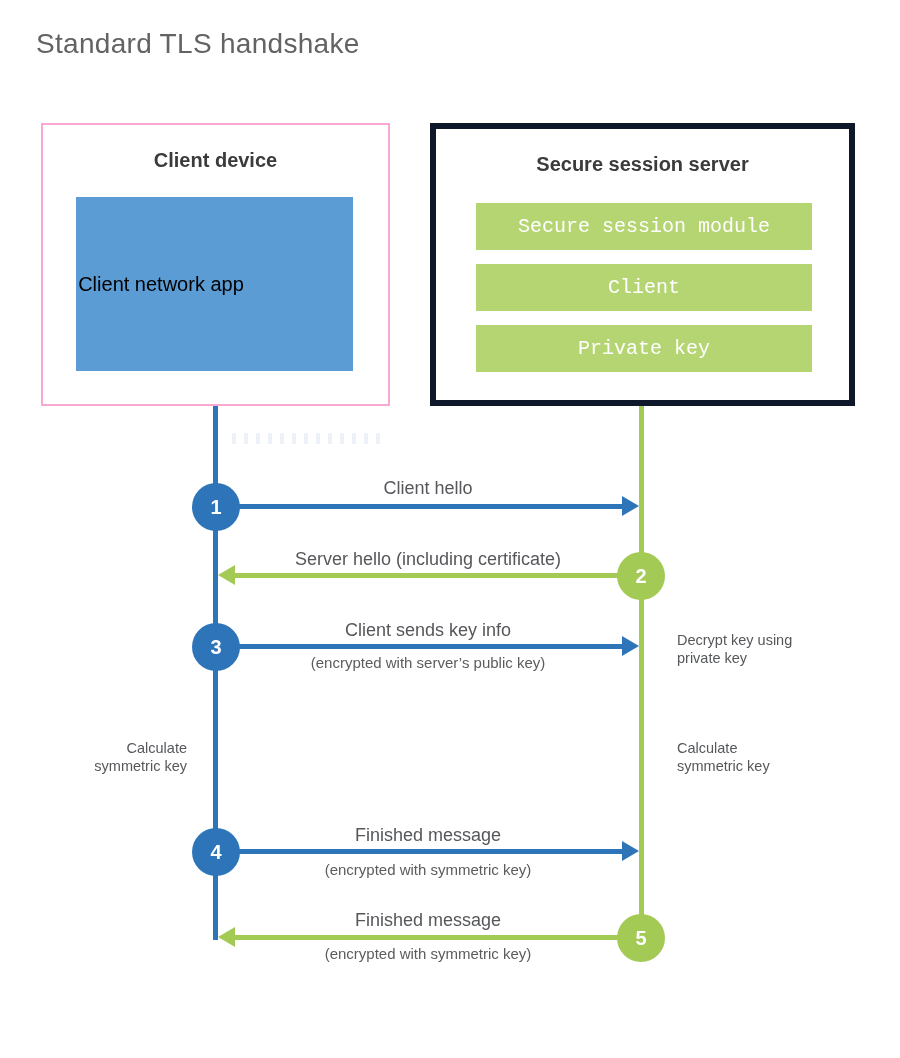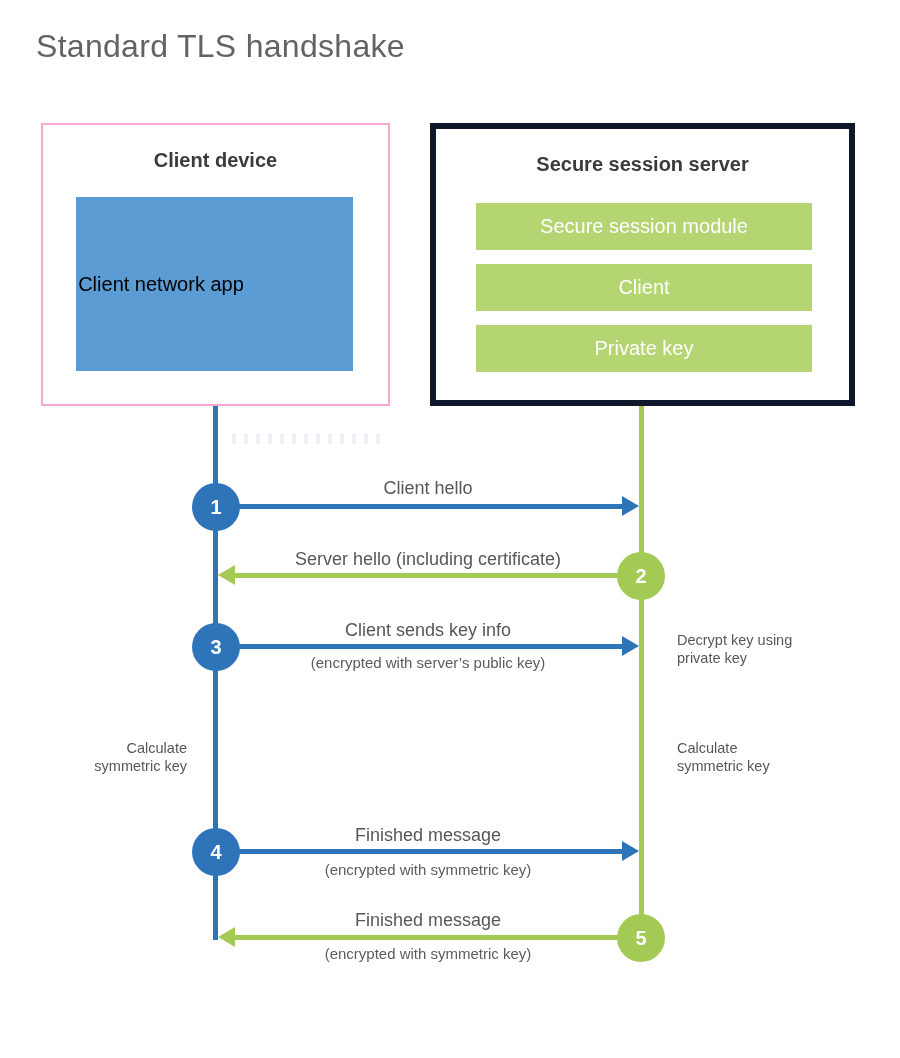--- a/index.html
+++ b/index.html
@@ -2,40 +2,40 @@
 <html><head>
 <meta charset="utf-8">
 <style>
   html,body{margin:0;padding:0;background:#ffffff;}
   .canvas{
     position:relative;width:900px;height:1058px;background:#ffffff;
     font-family:"Liberation Sans",sans-serif;overflow:hidden;
   }
   .page-title{
     position:absolute;left:36px;top:28px;margin:0;
-    font-size:32px;font-weight:300;color:#636363;letter-spacing:.3px;
+    font-size:28px;font-weight:300;color:#636363;letter-spacing:.3px;
   }
   
   .box{position:absolute;top:123px;background:#fff;box-sizing:border-box;}
   .client-box{left:41px;width:349px;height:283px;border:2px solid #f9a8d4;}
   .server-box{left:430px;width:425px;height:283px;border:6px solid #0f172a;}
   .box-title{
     position:absolute;left:0;right:0;top:24px;text-align:center;
     font-size:20px;font-weight:bold;color:#3b3b3b;
   }
   .client-app{
     position:absolute;left:33px;top:72px;width:277px;height:174px;
     background:#5b9cd5;color:#000000;font-size:20px;line-height:1.5;
     display:flex;align-items:center;justify-content:flex-start;text-align:center;
   }
   .client-app span{display:block;width:170px;}
   .server-bar{
     position:absolute;left:40px;width:336px;height:47px;background:#b5d573;
     color:#ffffff;font-size:20px;text-align:center;line-height:47px;
-    white-space:nowrap;overflow:hidden;
+    white-space:nowrap;overflow:hidden;font-family:Liberation Mono, monospace;
   }
   .bar-1{top:74px}.bar-2{top:135px}.bar-3{top:196px}
   
   .vline{position:absolute;width:5px;}
   .vline-blue{left:213px;top:406px;height:534px;background:#2e74b9;}
   .vline-green{left:639px;top:406px;height:532px;background:#a3ca55;}
   .artifact-dashes{
     position:absolute;left:232px;top:433px;width:153px;height:11px;
     background:repeating-linear-gradient(90deg,rgba(110,145,195,.12) 0 4px,transparent 4px 12px);
   }

